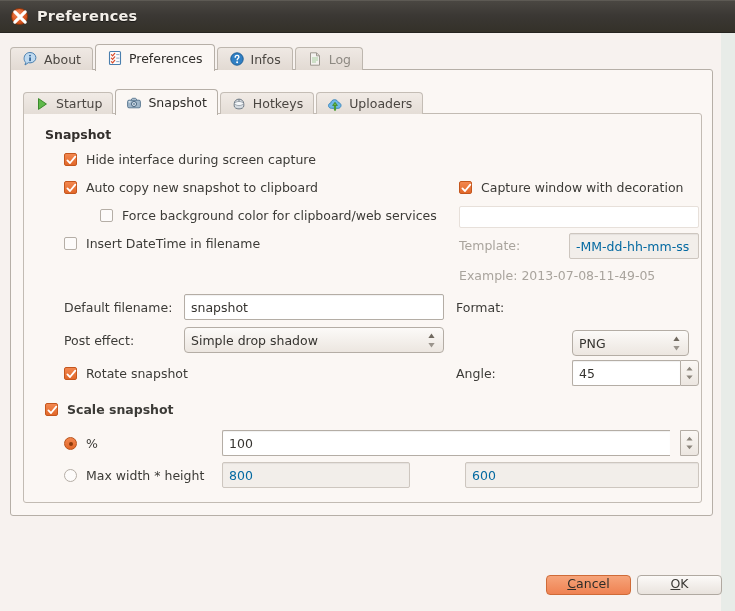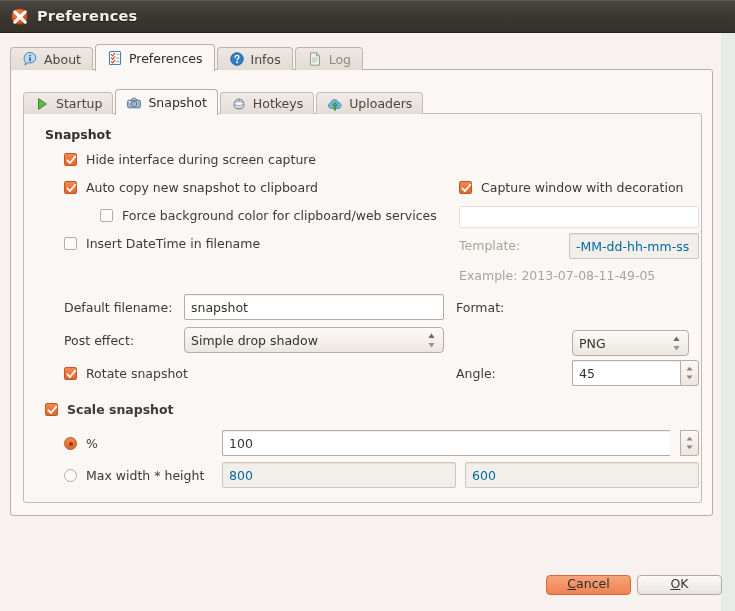--- a/index.html
+++ b/index.html
@@ -338,21 +338,21 @@
           <svg width="9" height="5" viewBox="0 0 9 5">
               <path d="M4.5 4.2 L7.6 .6 L1.4 .6 Z" fill="#8b857c"></path>
             </svg>
         </div>
       </div>
 
       <div class="row" style="left:40px;top:354px;">
         <span class="rb"></span>
         <span class="lbl-plain cb-text">Max width * height</span>
       </div>
-      <div class="tinput dis" style="position:absolute;left:198px;top:348px;width:234px;text-align:center;">800</div>
+      <div class="tinput dis" style="position:absolute;left:198px;top:348px;width:188px;text-align:center;">800</div>
       <div class="tinput dis" style="position:absolute;left:441px;top:348px;width:234px;">600</div>
 
     </div>
   </div>
 
   <div class="btn accent" style="left:546px;top:575px;width:85px;">
     <span><u>C</u><span>ancel</span></span>
   </div>
   <div class="btn" style="left:637px;top:575px;width:85px;">
     <span><u>O</u><span>K</span></span>

